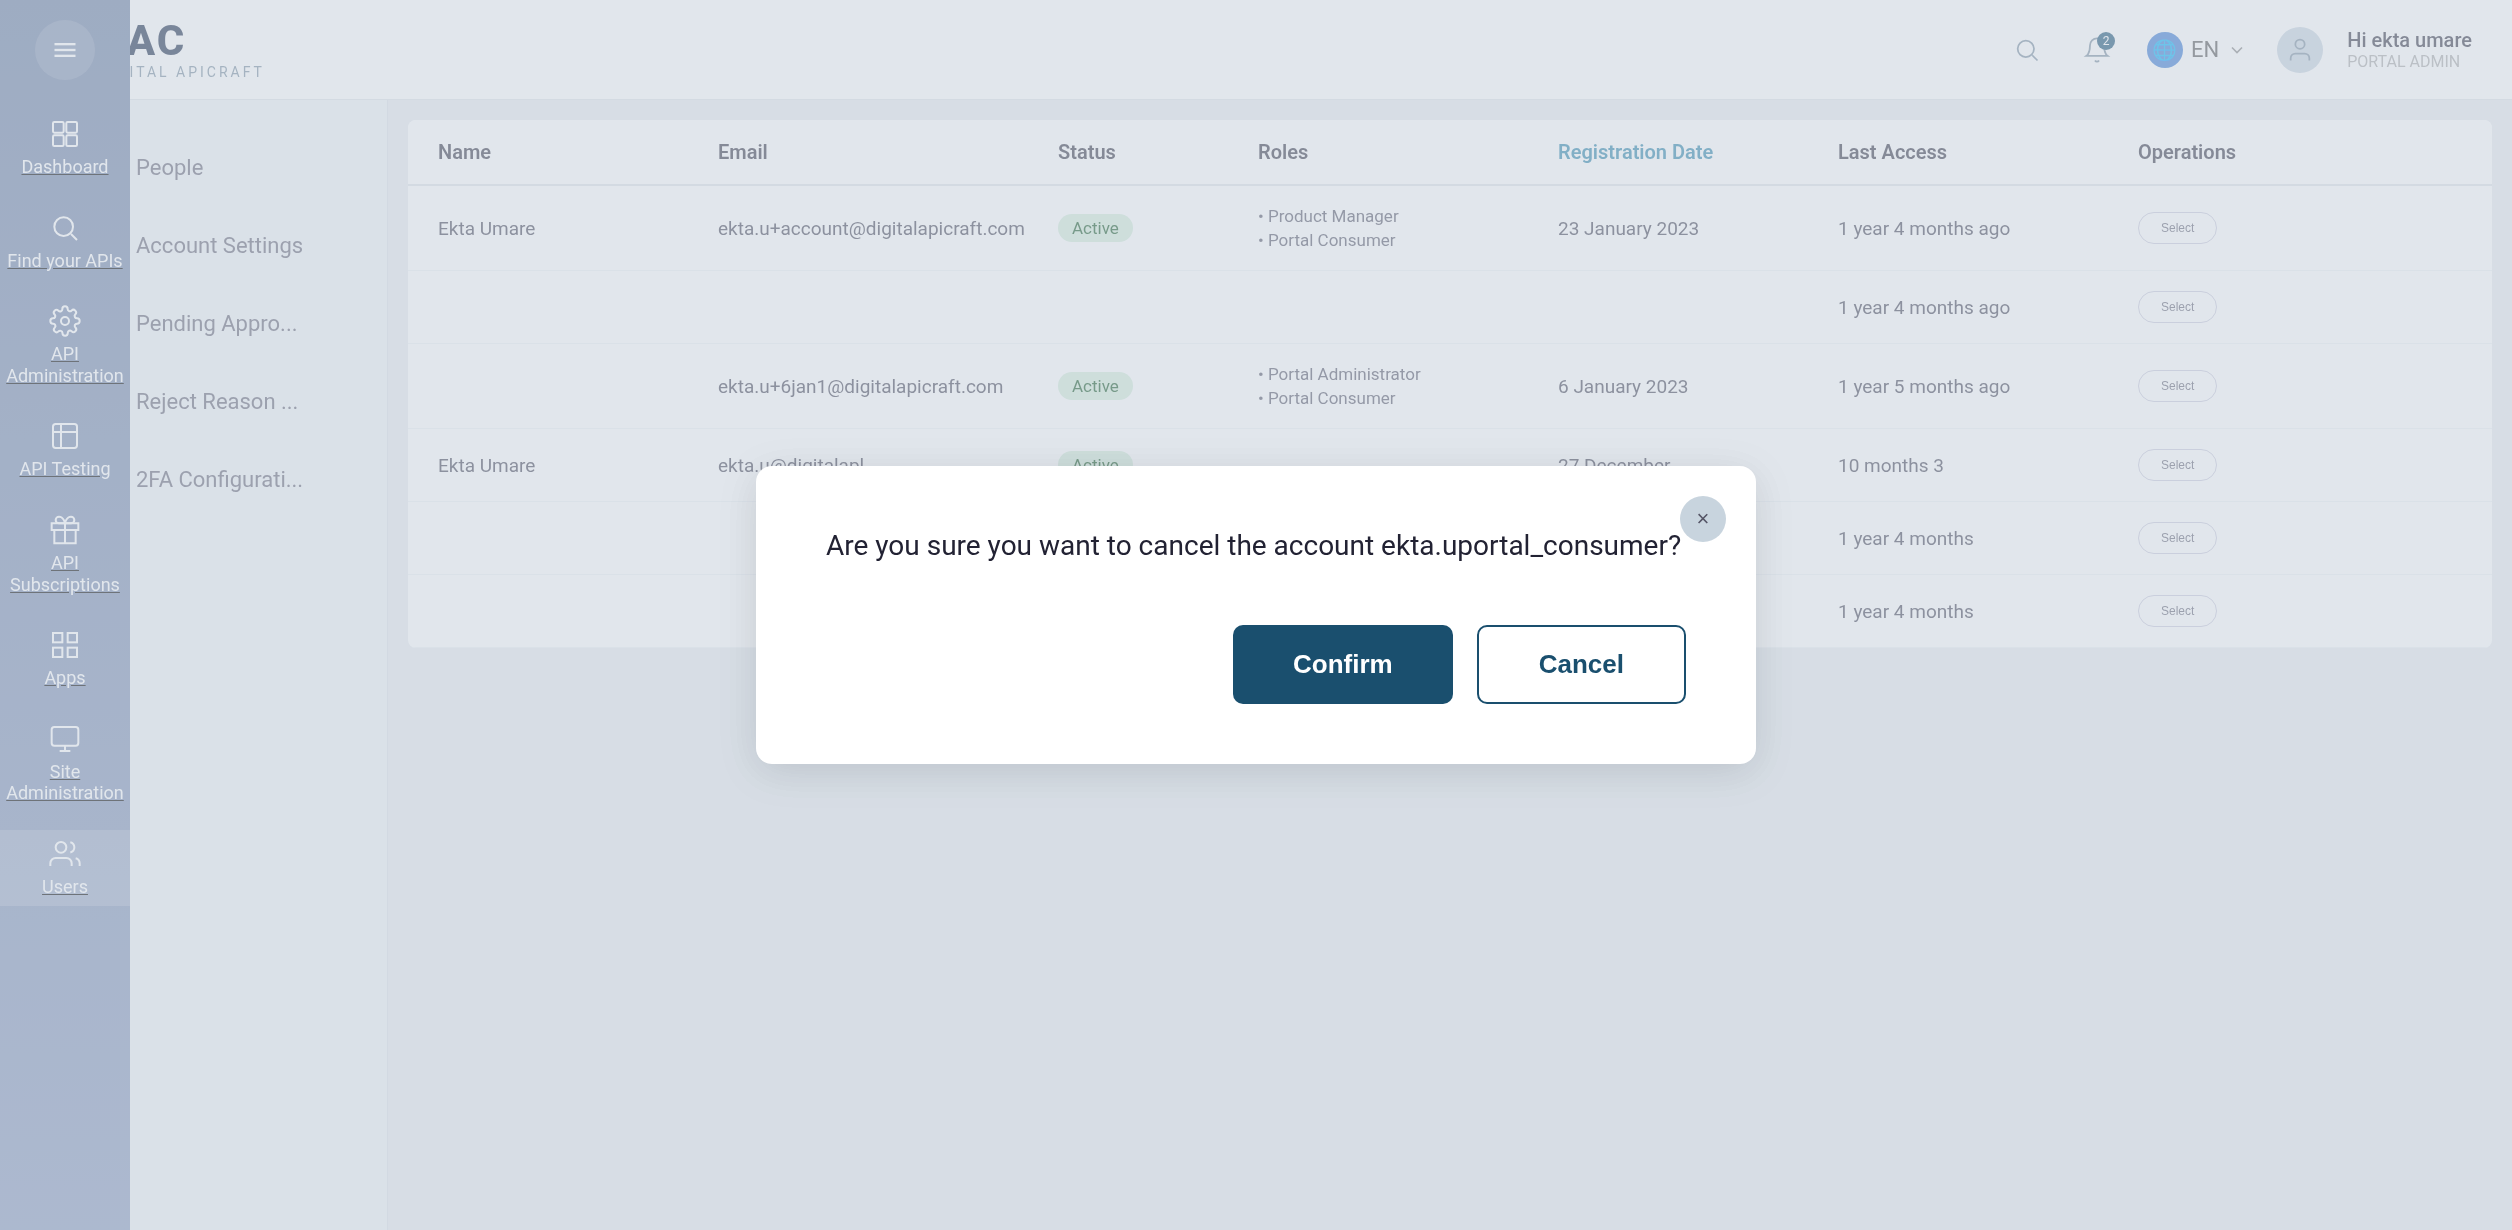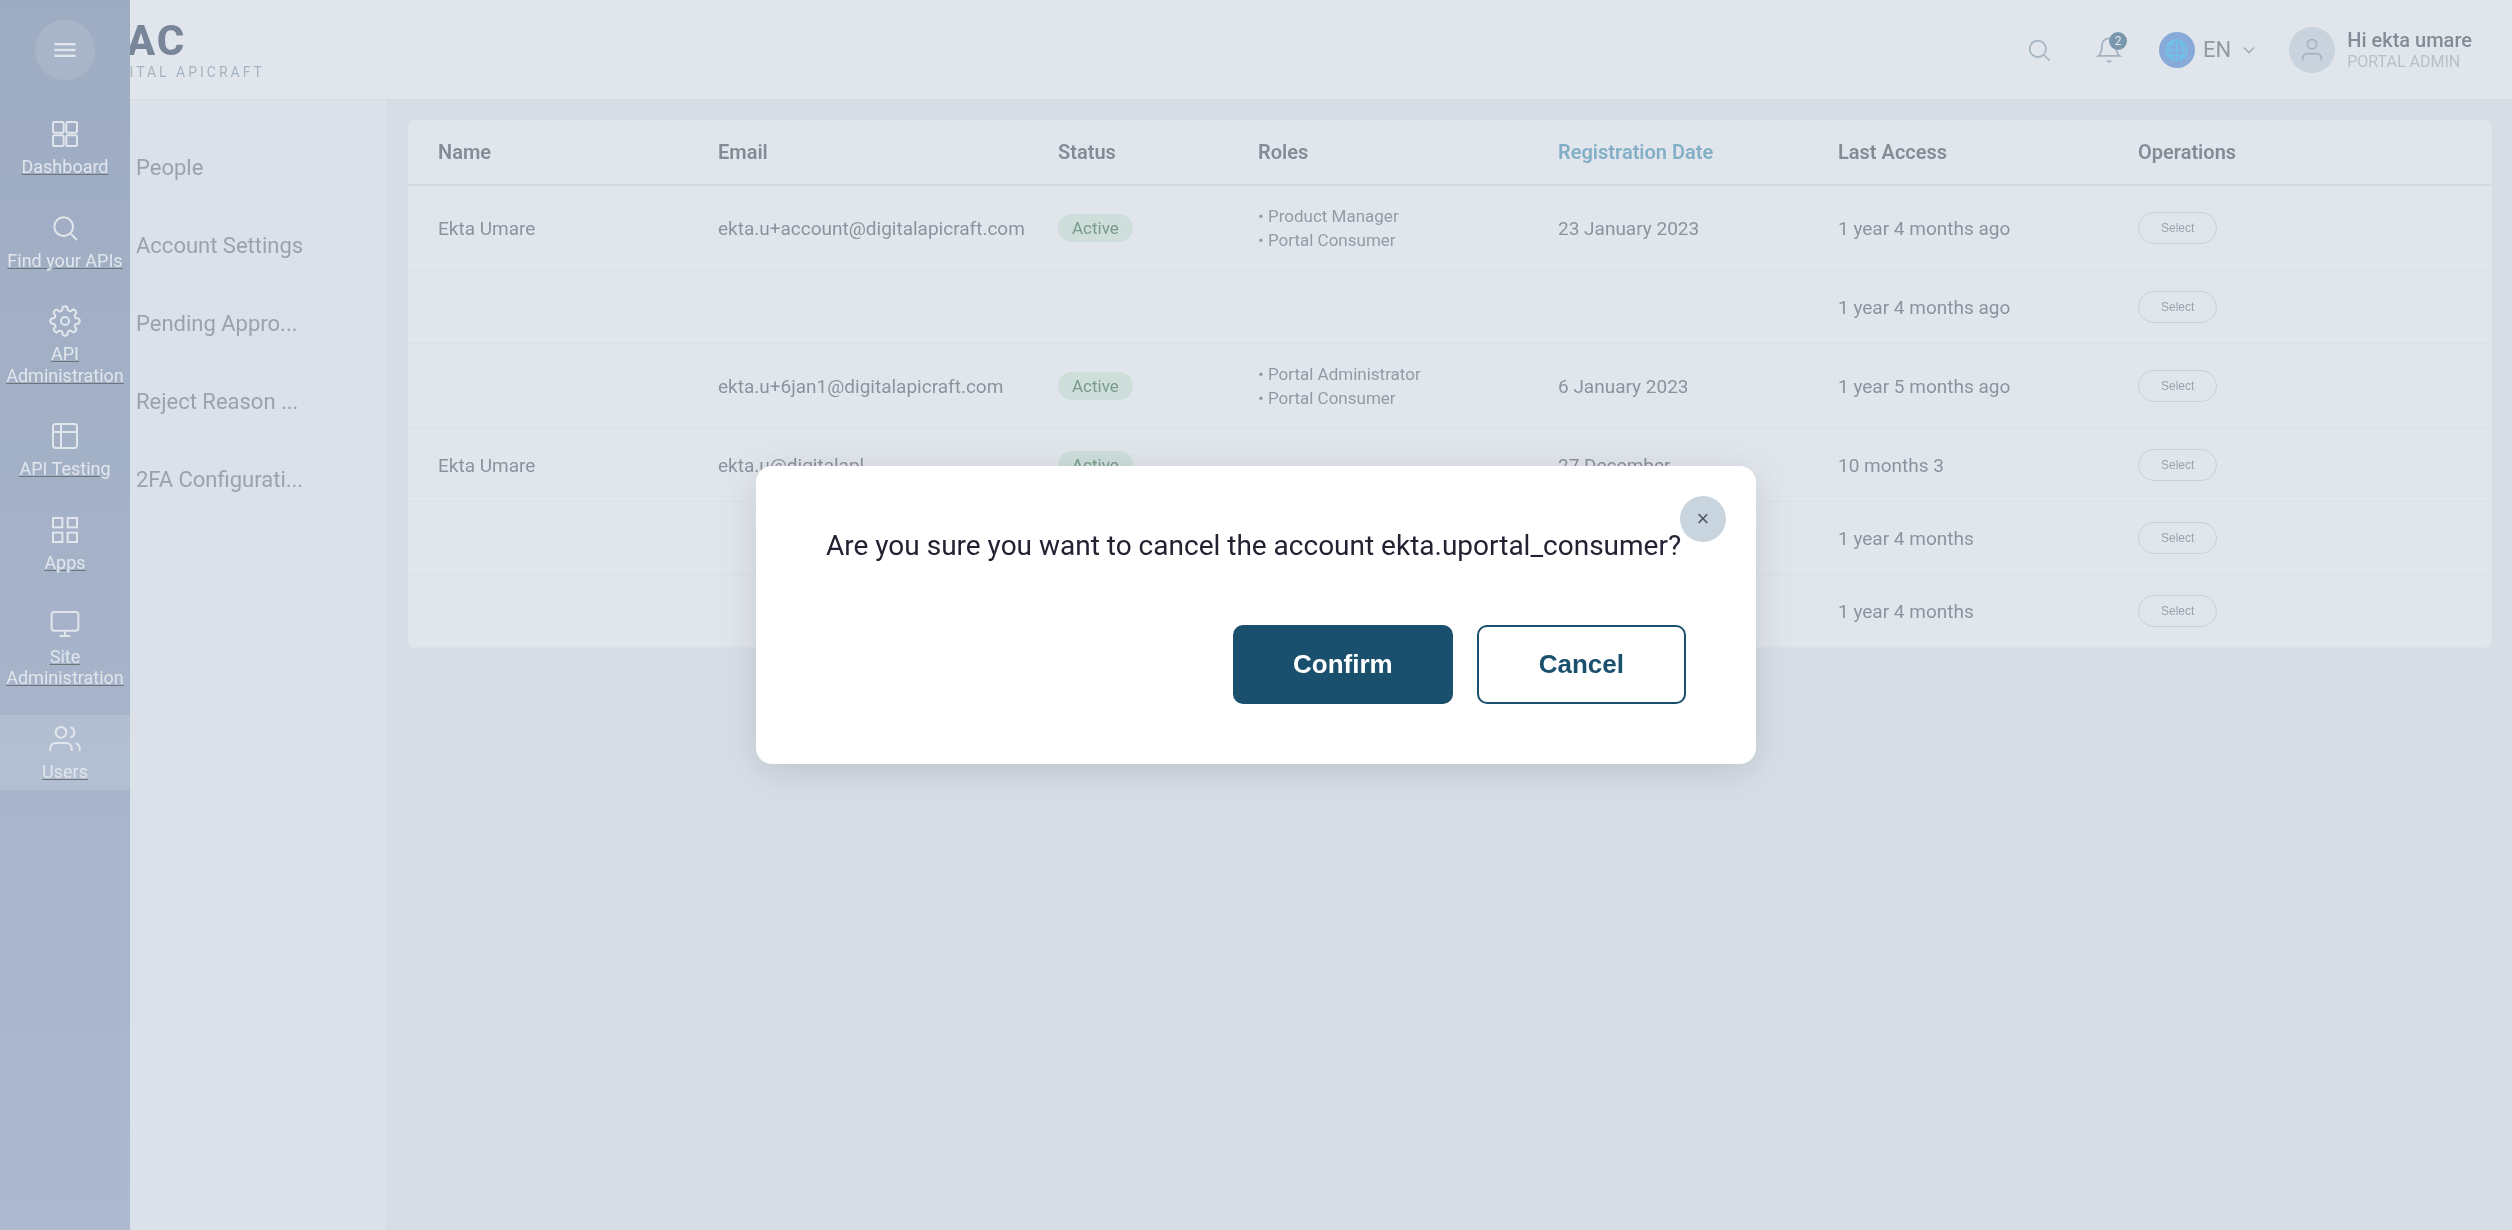--- a/index.html
+++ b/index.html
@@ -128,21 +128,21 @@
     .lang-flag {
       width: 36px; height: 36px;
       border-radius: 50%;
       background: #3a7bd5;
       display: flex; align-items: center; justify-content: center;
       font-size: 20px;
     }
     .user-area {
       display: flex;
       align-items: center;
-      gap: 12px;
+      gap: 24px;
       cursor: pointer;
     }
     .user-avatar {
       width: 46px; height: 46px;
       border-radius: 50%;
       background: #c8d4e0;
       display: flex; align-items: center; justify-content: center;
     }
     .user-avatar svg { width: 28px; height: 28px; fill: none; stroke: #7a8fa0; stroke-width: 1.5; }
     .user-info { display: flex; flex-direction: column; }
@@ -336,20 +336,30 @@
     <span class="sidebar-item-label">API Administration</span>
   </div>
 
   <div class="sidebar-item">
     <svg viewBox="0 0 24 24">
         <path d="M9 3H5a2 2 0 0 0-2 2v4m6-6h10a2 2 0 0 1 2 2v4M9 3v18m0 0h10a2 2 0 0 0 2-2V9M9 21H5a2 2 0 0 1-2-2V9m0 0h18"></path>
       </svg>
     <span class="sidebar-item-label">API Testing</span>
   </div>
 
+  <div class="sidebar-item">
+    <svg viewBox="0 0 24 24">
+        <path d="M20 12V22H4V12"></path>
+        <path d="M22 7H2v5h20V7z"></path>
+        <path d="M12 22V7"></path>
+        <path d="M12 7H7.5a2.5 2.5 0 0 1 0-5C11 2 12 7 12 7z"></path>
+        <path d="M12 7h4.5a2.5 2.5 0 0 0 0-5C13 2 12 7 12 7z"></path>
+      </svg>
+    <span class="sidebar-item-label">API Subscriptions</span>
+  </div>
 
   <div class="sidebar-item">
     <svg viewBox="0 0 24 24">
         <rect x="3" y="3" width="7" height="7"></rect>
         <rect x="14" y="3" width="7" height="7"></rect>
         <rect x="14" y="14" width="7" height="7"></rect>
         <rect x="3" y="14" width="7" height="7"></rect>
       </svg>
     <span class="sidebar-item-label">Apps</span>
   </div>

